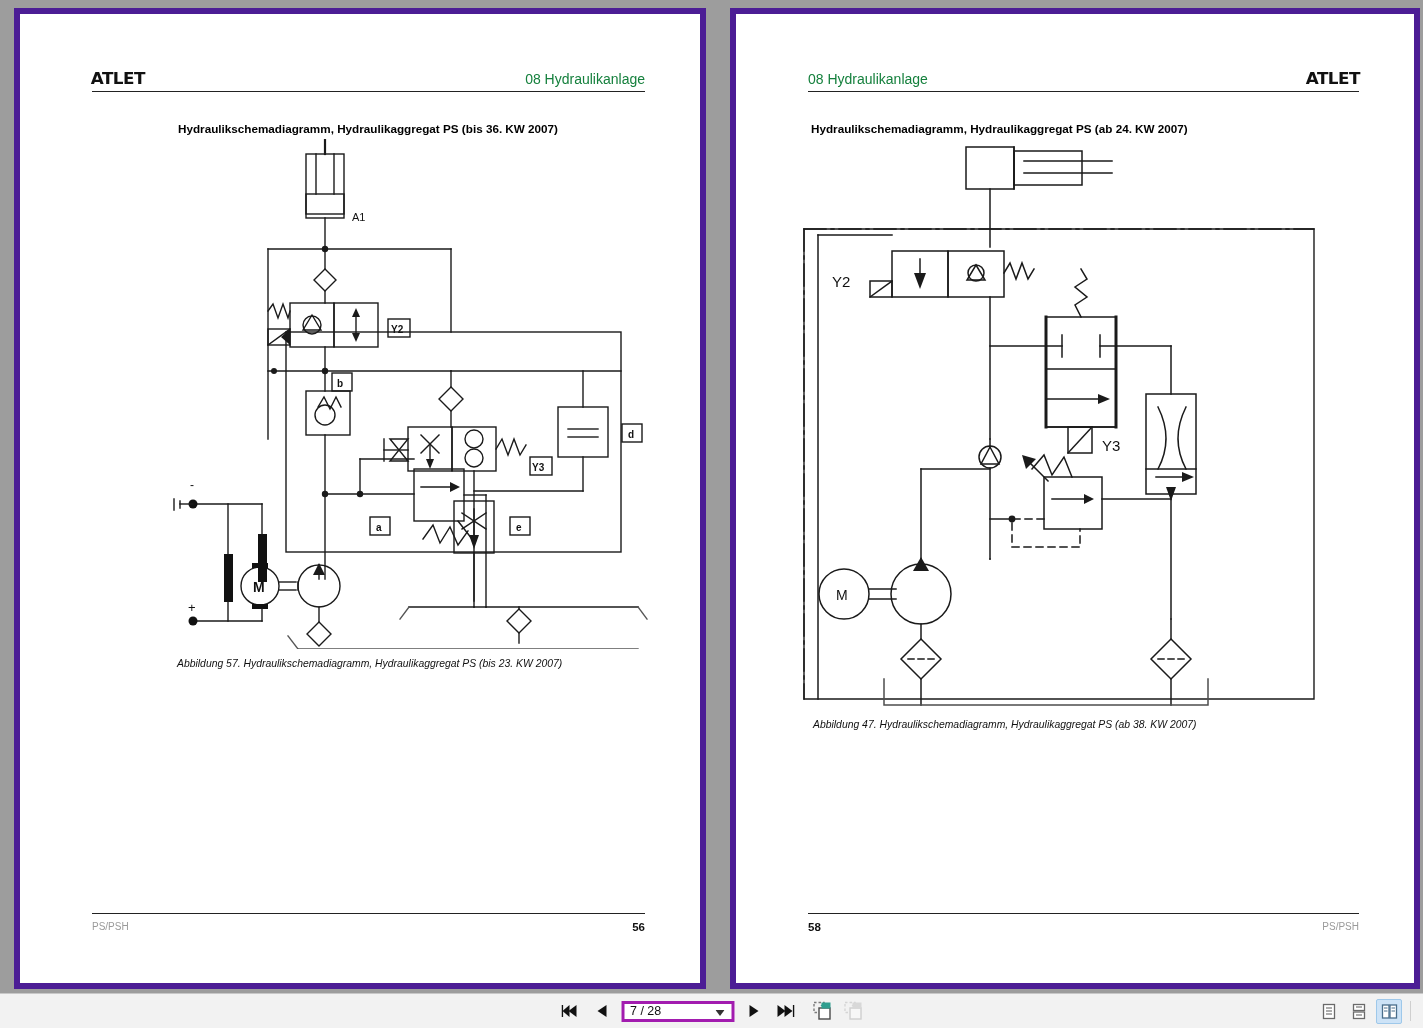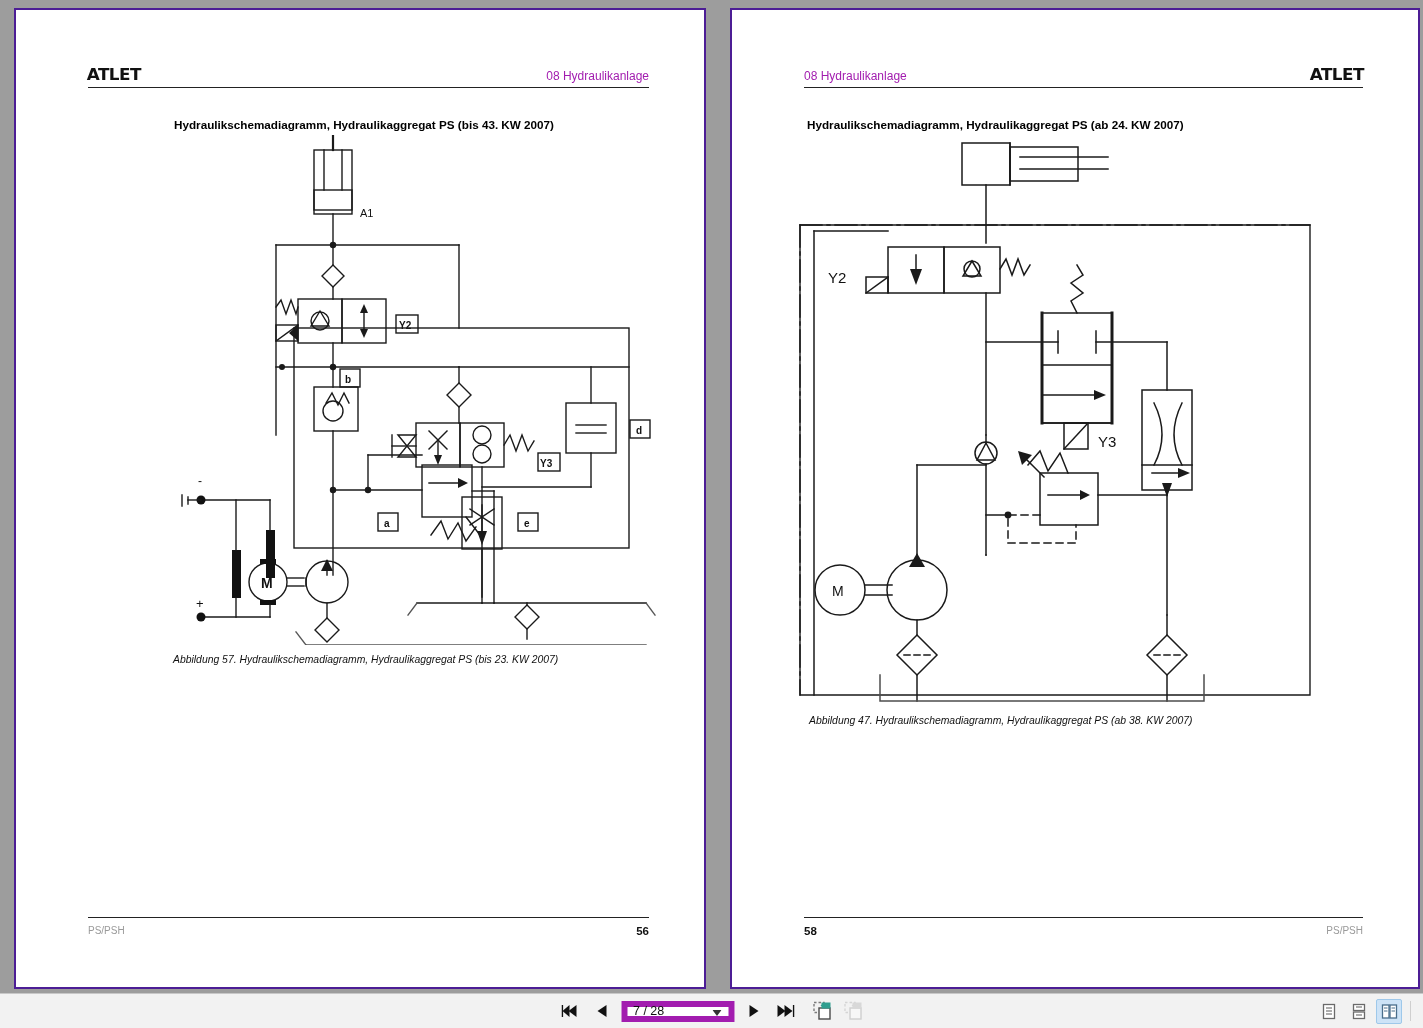--- a/index.html
+++ b/index.html
@@ -22,21 +22,21 @@
     width: 1423px; height: 993px;
     display: flex;
     flex-direction: row;
     align-items: flex-start;
     justify-content: flex-start;
     background: #9d9d9d;
   }
   .page {
     position: relative;
     background: #ffffff;
-    border: 2px solid #4c1d95;
+    border: 6px solid #4c1d95;
     overflow: hidden;
   }
   #page-left  { width: 692px; height: 981px; margin-left: 14px; margin-top: 8px; }
   #page-right { width: 690px; height: 981px; margin-left: 24px; margin-top: 8px; }
 
   
   .pg-header {
     position: absolute;
     left: 72px; right: 55px;
     top: 48px;
@@ -54,22 +54,22 @@
     letter-spacing: -0.5px;
     color: #111;
     bottom: 4px;
     transform: scaleX(1.05);
   }
   .logo.left { left: 0; }
   .logo.right { right: 0; }
   .hdr-text {
     position: absolute;
     bottom: 5px;
-    font-size: 12px;
-    color: #a21caf;
+    font-size: 14px;
+    color: #15803d;
     white-space: nowrap;
     text-align: center;
   }
   .hdr-text.right { right: 0; }
   .hdr-text.left { left: 0; }
 
   
   .fig-title {
     position: absolute;
     top: 108px;
@@ -135,21 +135,21 @@
     display: flex; align-items: center; justify-content: center;
     background: transparent;
     border: none;
     cursor: pointer;
     padding: 0;
   }
   .tb-btn svg { display: block; }
   .page-box {
     width: 113px; height: 21px;
     background: #fff;
-    border: 6px solid #a21caf;
+    border: 3px solid #a21caf;
     display: flex;
     align-items: center;
     position: relative;
     padding: 0 6px;
   }
   .page-box .val {
     font-size: 12.5px;
     color: #111;
     font-family: "Liberation Sans", sans-serif;
   }
@@ -191,23 +191,23 @@
   <div id="pages-area">
 
     <div class="page" id="page-left">
 
       <div class="pg-header">
         <div class="logo left">ATLET</div>
         <div class="hdr-text right">08  Hydraulikanlage</div>
         <div class="rule"></div>
       </div>
 
-      <div class="fig-title" style="left:158px;">Hydraulikschemadiagramm, Hydraulikaggregat PS (bis 43. KW 2007)</div>
-
-      <div class="diagram" style="left:130px; top:125px;">
+      <div class="fig-title" style="left:158px;">Hydraulikschemadiagramm, Hydraulikaggregat PS (bis 36. KW 2007)</div>
+
+      <div class="diagram" style="left:118px; top:125px;">
         <svg width="540" height="510" viewBox="0 0 540 510">
           <g fill="none" stroke="#1a1a1a" stroke-width="1.4" stroke-linecap="square">
 
             <rect x="168" y="15" width="38" height="60"></rect>
             <line x1="187" y1="0" x2="187" y2="15" stroke-width="2.2"></line>
             <line x1="178" y1="15" x2="178" y2="55"></line>
             <line x1="196" y1="15" x2="196" y2="55"></line>
             <rect x="168" y="55" width="38" height="24"></rect>
             <line x1="187" y1="79" x2="187" y2="110"></line>
 

